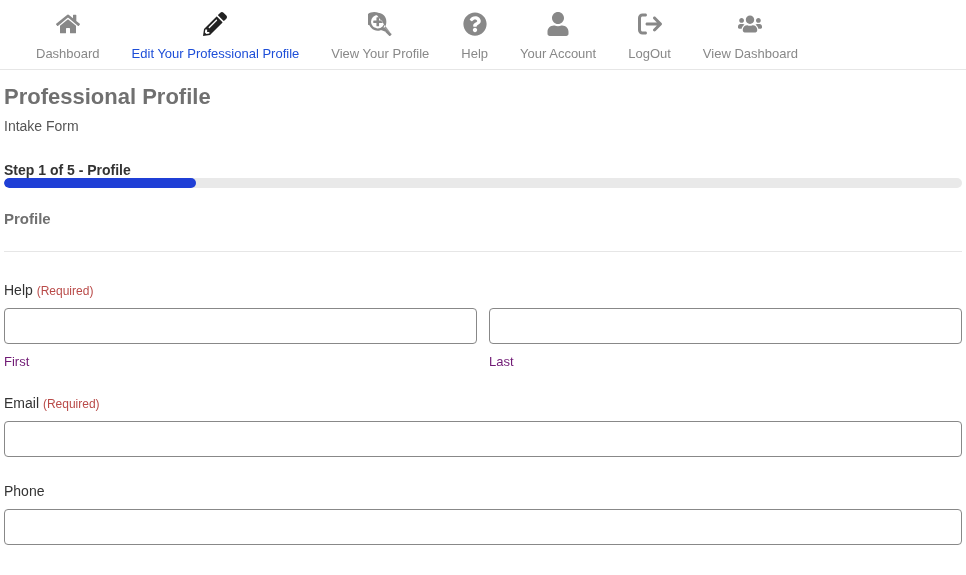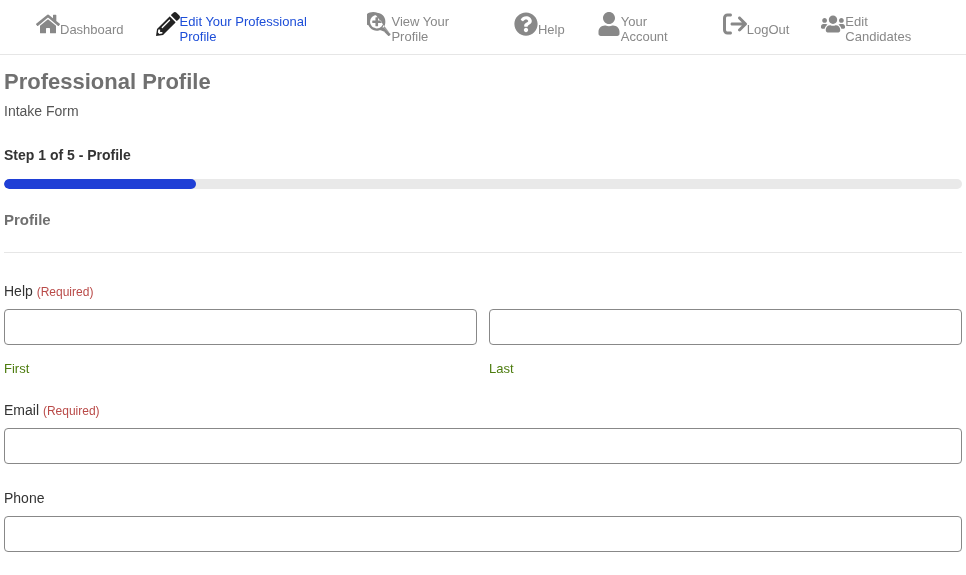--- a/index.html
+++ b/index.html
@@ -10,20 +10,21 @@
       width: 966px;
     }
     .topnav {
       display: flex;
       padding: 12px 20px 8px 20px;
       border-bottom: 1px solid #e6e6e6;
       gap: 0;
     }
     .topnav-item {
       display: flex;
+      flex-direction: column;
       align-items: center;
       justify-content: flex-end;
       padding: 0 16px;
       cursor: pointer;
       color: #888;
     }
     .topnav-item .icon {
       margin-bottom: 10px;
       display: flex;
       align-items: center;
@@ -51,21 +52,21 @@
     }
     .intake {
       font-size: 14px;
       color: #555;
       margin-bottom: 28px;
     }
     .step-label {
       font-size: 14px;
       color: #333;
       font-weight: 700;
-      margin-bottom: 16px;
+      margin-bottom: 0;
     }
     .progress-track {
       width: 100%;
       height: 10px;
       background: #e9e9e9;
       border-radius: 6px;
       overflow: hidden;
       margin-bottom: 22px;
     }
     .progress-fill {
@@ -103,22 +104,22 @@
       width: 100%;
       height: 36px;
       border: 1px solid #888;
       border-radius: 4px;
       padding: 6px 10px;
       font-size: 14px;
       background: #fff;
     }
     .sublabel {
       font-size: 13px;
-      color: #4d7c0f;
-      margin-top: 16px;
+      color: #701a75;
+      margin-top: 10px;
     }
   </style>
 </head>
 <body>
 
 <nav class="topnav">
   <div class="topnav-item">
     <span class="icon">
       <svg viewBox="0 0 576 512">
           <path d="M280.4 148.3L96 300.1V464a16 16 0 0016 16h112a16 16 0 0016-16V368a16 16 0 0116-16h64a16 16 0 0116 16v96a16 16 0 0016 16h112a16 16 0 0016-16V300L295.7 148.3a12 12 0 00-15.3 0zM571.6 251.5L488 182.6V44a12 12 0 00-12-12h-56a12 12 0 00-12 12v72.6L318.5 43a48 48 0 00-61 0L4.3 251.5a12 12 0 00-1.6 16.9l25.5 31A12 12 0 0045 301l235.2-193.7a12 12 0 0115.3 0L530.9 301a12 12 0 0016.9-1.6l25.5-31a12 12 0 00-1.7-16.9z"></path>
@@ -171,21 +172,21 @@
     </span>
     <span class="topnav-label">LogOut</span>
   </div>
 
   <div class="topnav-item">
     <span class="icon">
       <svg viewBox="0 0 640 512">
           <path d="M96 224c35.3 0 64-28.7 64-64s-28.7-64-64-64-64 28.7-64 64 28.7 64 64 64zm448 0c35.3 0 64-28.7 64-64s-28.7-64-64-64-64 28.7-64 64 28.7 64 64 64zm32 32h-64c-17.6 0-33.5 7.1-45.1 18.6 40.3 22.1 68.9 62 75.1 109.4h66c17.7 0 32-14.3 32-32v-32c0-35.3-28.7-64-64-64zm-256 0c61.9 0 112-50.1 112-112S381.9 32 320 32 208 82.1 208 144s50.1 112 112 112zm76.8 32h-8.3c-20.8 10-43.9 16-68.5 16s-47.6-6-68.5-16h-8.3C179.6 288 128 339.6 128 403.2V432c0 26.5 21.5 48 48 48h288c26.5 0 48-21.5 48-48v-28.8c0-63.6-51.6-115.2-115.2-115.2zm-223.7-13.4C161.5 263.1 145.6 256 128 256H64c-35.3 0-64 28.7-64 64v32c0 17.7 14.3 32 32 32h65.9c6.3-47.4 34.9-87.3 75.2-109.4z"></path>
         </svg>
     </span>
-    <span class="topnav-label">Edit Candidates</span>
+    <span class="topnav-label">View Dashboard</span>
   </div>
 </nav>
 
 <div class="content">
   <h1 class="page-title">Professional Profile</h1>
   <div class="intake">Intake Form</div>
 
   <div class="step-label">Step 1 of 5 - Profile</div>
   <div class="progress-track">
     <div class="progress-fill" id="progress-fill" style="width: 20%;"></div>

